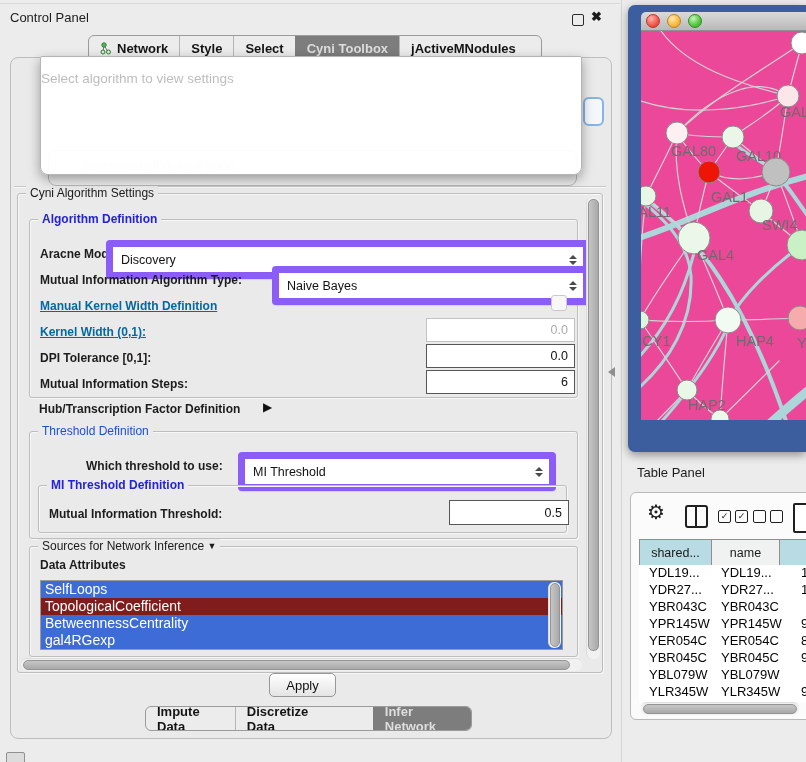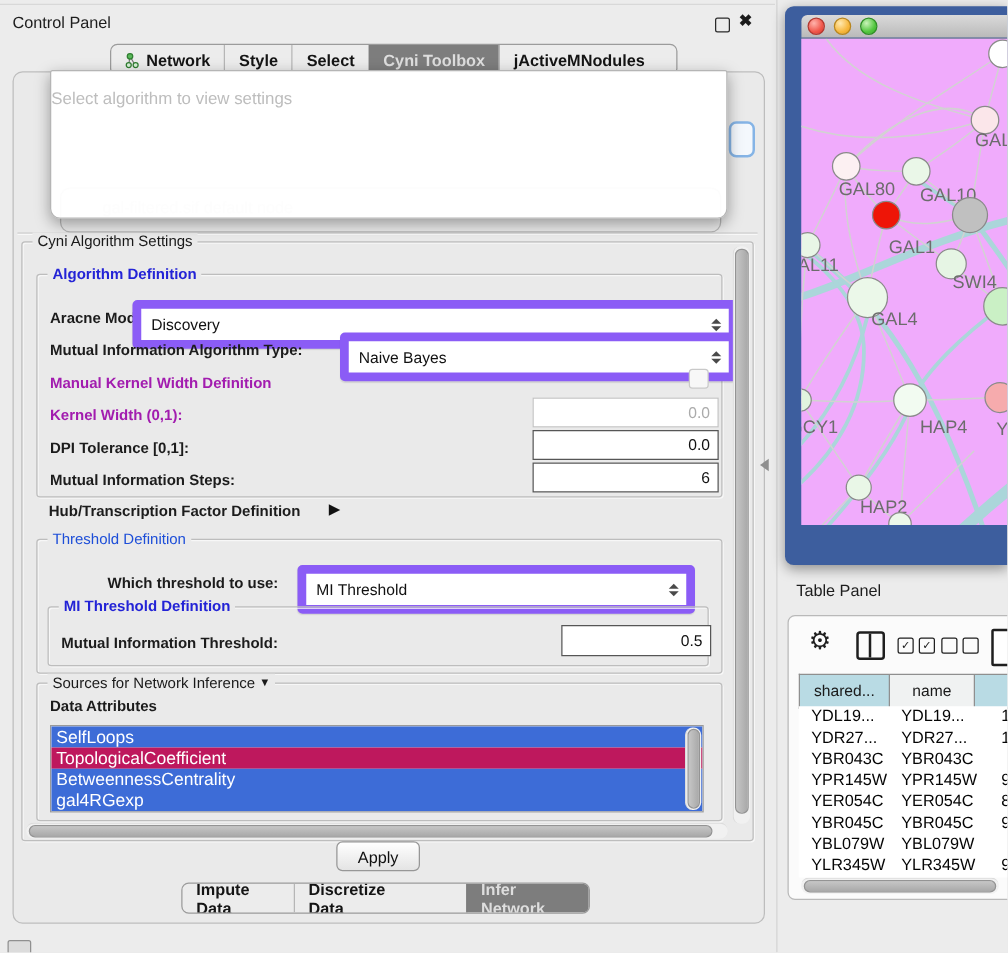--- a/index.html
+++ b/index.html
@@ -1,20 +1,20 @@
 <!DOCTYPE html>
 <html><head>
 <meta charset="utf-8">
 <style>
   html,body{margin:0;padding:0;background:#ececec;}
   .screen{position:relative;width:806px;height:762px;background:#ececec;overflow:hidden;
           font-family:"Liberation Sans",sans-serif;color:#1a1a1a;}
   .abs{position:absolute;}
   .lbl{position:absolute;font-size:12px;font-weight:bold;color:#1c1c1c;white-space:nowrap;}
-  .lbl.dis{color:#a21caf;}
+  .lbl.dis{color:#0369a1;text-decoration:underline;}
   .grp{position:absolute;border:1px solid #bdbdbd;border-radius:3px;
        box-shadow:inset 1px 1px 0 #f7f7f7,1px 1px 0 #f7f7f7;}
   .legend{position:absolute;top:-8px;left:8px;background:#eaeaea;padding:0 4px;font-size:12px;white-space:nowrap;}
   .legend.blue{color:#2323d6;font-weight:bold;}
   .legend.green{color:#1d4ed8;font-weight:normal;}
   .combo{position:absolute;background:#fff;border:7px solid #8b5cf6;border-radius:4px;
          font-size:12.5px;color:#111;display:flex;align-items:center;padding-left:8px;
          box-shadow:0 1px 1px rgba(0,0,0,0.10);}
   .spin{margin-left:auto;margin-right:6px;display:flex;flex-direction:column;gap:2px;}
   .spin i{display:block;width:0;height:0;border-left:4px solid transparent;border-right:4px solid transparent;}
@@ -157,21 +157,21 @@
 
     <div class="grp" style="left:11px;top:352px;width:547px;height:109px;">
       <span class="legend" style="background:#eaeaea;">
         <span>Sources for Network Inference</span>
         <span style="font-size:9px;position:relative;top:-1px;">▼</span>
       </span>
       <span class="lbl" style="left:10px;top:11px;">Data Attributes</span>
       <div class="abs" style="left:10px;top:33px;width:521px;height:68px;background:#fff;border:1px solid #9a9a9a;overflow:hidden;">
         <div id="attr-list">
             <div class="attr" style="background: rgb(61, 108, 215);">SelfLoops</div>
-            <div class="attr" style="background: #be185d;">TopologicalCoefficient</div>
+            <div class="attr" style="background: #7f1d1d;">TopologicalCoefficient</div>
             <div class="attr" style="background: rgb(61, 108, 215);">BetweennessCentrality</div>
             <div class="attr" style="background: rgb(61, 108, 215);">gal4RGexp</div>
           </div>
         <div class="vsb" style="right:1px;top:1px;width:12px;height:66px;">
           <div class="th" style="top:1px;height:62px;"></div>
         </div>
       </div>
     </div>
 
     <div class="vsb" style="left:568px;top:3px;width:13px;height:462px;">
@@ -202,21 +202,21 @@
   <div class="abs" style="left:6px;top:752px;width:17px;height:12px;border:1px solid #909090;background:#dcdcdc;border-radius:2px;"></div>
 
   <div class="abs" style="left:608px;top:367px;width:0;height:0;border-top:5px solid transparent;border-bottom:5px solid transparent;border-right:7px solid #8f8f8f;"></div>
 
   <div class="abs" style="left:628px;top:5px;width:178px;height:447px;background:#3d5e9e;border-radius:7px 0 0 7px;box-shadow:0 3px 10px rgba(0,0,0,0.4);">
     <div class="abs" style="left:13px;top:7px;width:165px;height:19px;background:linear-gradient(#dadada,#b9b9b9);border-bottom:1px solid #8f8f8f;border-radius:5px 0 0 0;display:flex;align-items:center;padding-left:5px;box-sizing:border-box;">
       <span class="tl red"></span>
       <span class="tl yellow"></span>
       <span class="tl green"></span>
     </div>
-    <div class="abs" style="left:13px;top:26px;width:165px;height:389px;background:#f0abfc;overflow:hidden;">
+    <div class="abs" style="left:13px;top:26px;width:165px;height:389px;background:#ec4899;overflow:hidden;">
       <svg id="net-svg" width="165" height="389" viewBox="0 0 165 389">
           <path d="M -12,210 C 40,196 100,160 180,142" fill="none" stroke="#abd6da" stroke-width="6" stroke-linecap="round"></path>
           <path d="M 5,168 C 55,205 105,265 150,405" fill="none" stroke="#abd6da" stroke-width="4" stroke-linecap="round"></path>
           <path d="M -12,162 C 25,185 48,215 50,245 C 52,290 30,330 -8,362" fill="none" stroke="#abd6da" stroke-width="3" stroke-linecap="round"></path>
           <path d="M 135,141 C 152,163 166,183 180,205" fill="none" stroke="#abd6da" stroke-width="4" stroke-linecap="round"></path>
           <path d="M 161,214 C 128,238 100,266 89,288" fill="none" stroke="#abd6da" stroke-width="3" stroke-linecap="round"></path>
           <path d="M 88,292 C 76,322 52,356 14,398" fill="none" stroke="#abd6da" stroke-width="3" stroke-linecap="round"></path>
           <path d="M 88,430 C 125,396 155,368 192,340" fill="none" stroke="#abd6da" stroke-width="9" stroke-linecap="round"></path>
           <path d="M 53,222 C 44,258 26,300 -12,336" fill="none" stroke="#abd6da" stroke-width="3" stroke-linecap="round"></path>
           <path d="M 92,112 C 108,124 122,132 135,141" fill="none" stroke="#abd6da" stroke-width="3" stroke-linecap="round"></path>

